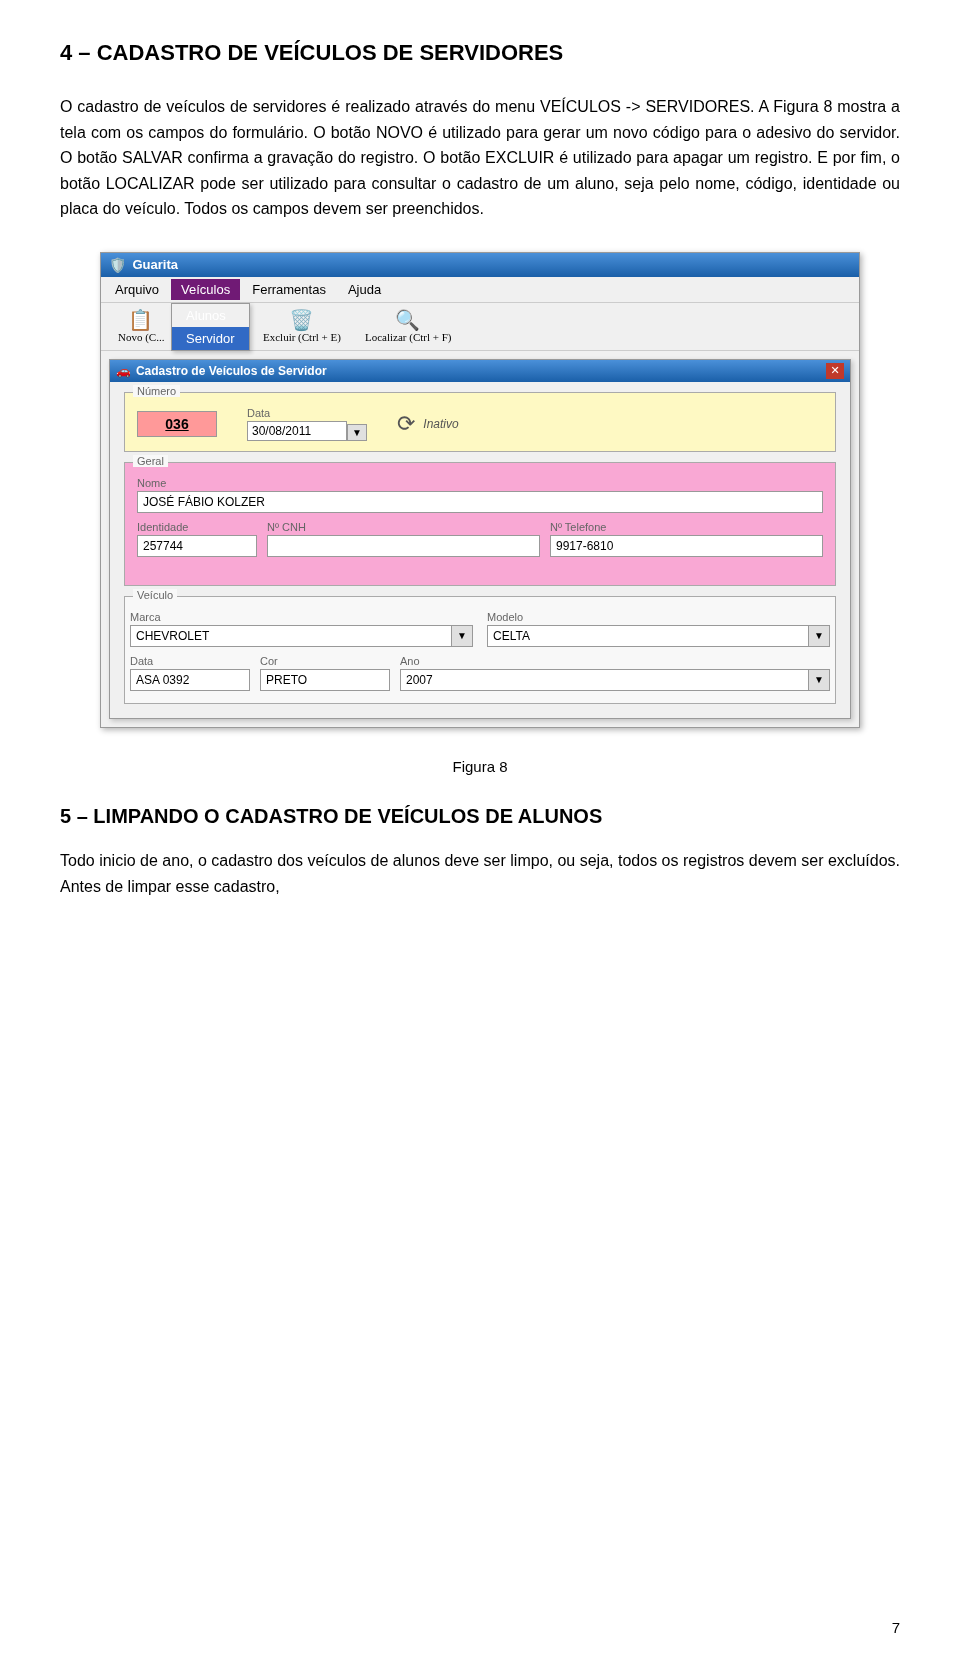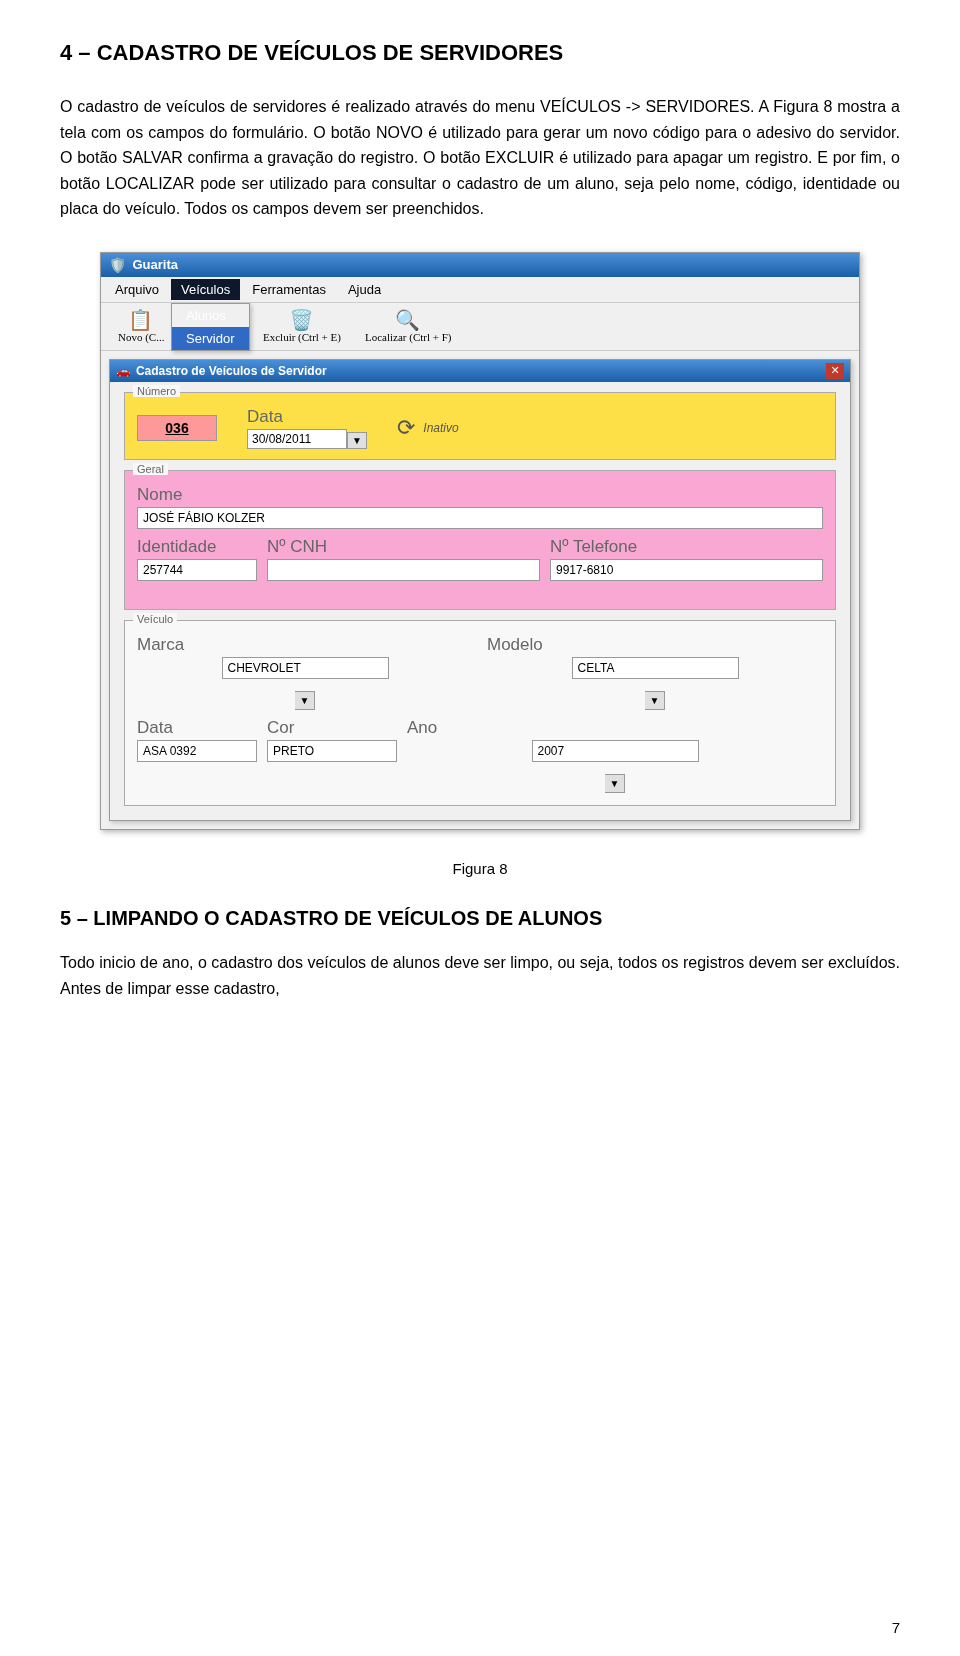--- a/index.html
+++ b/index.html
@@ -162,21 +162,21 @@
       position: absolute;
       top: -8px;
       left: 8px;
       background: #f8f8f8;
       padding: 0 4px;
       font-size: 11px;
       color: #666;
     }
 
     .field-label {
-      font-size: 17px;
+      font-size: 11px;
       color: #666;
       margin-bottom: 2px;
     }
 
     .numero-input {
       background: #ff6666;
       border: 1px solid #999;
       padding: 2px 6px;
       width: 80px;
       font-size: 14px;
@@ -204,23 +204,21 @@
 
     .form-input {
       border: 1px solid #999;
       padding: 3px 5px;
       font-size: 12px;
       background: white;
     }
 
     .form-select-row {
       display: flex;
-      align-items: center;
-      gap: 12px;
-      flex-direction: column;
+      gap: 0;
     }
 
     .form-select-input {
       border: 1px solid #999;
       padding: 3px 5px;
       font-size: 12px;
       background: white;
       flex: 1;
     }
 
@@ -271,21 +269,21 @@
 
 <div class="app-window">
 
   <div class="app-titlebar">
     <span class="titlebar-icon">🛡️</span>
     <span>Guarita</span>
   </div>
 
   <div class="app-menubar">
     <div class="menu-item">Arquivo</div>
-    <div class="menu-item menu-wrapper" style="background: #0f172a; color: white;">
+    <div class="menu-item menu-wrapper" style="background: #701a75; color: white;">
       <span>Veículos</span>
       <div class="veiculos-dropdown">
         <div class="dropdown-item">Alunos</div>
         <div class="dropdown-item active">Servidor</div>
       </div>
     </div>
     <div class="menu-item">Ferramentas</div>
     <div class="menu-item">Ajuda</div>
   </div>
 
@@ -313,21 +311,21 @@
     <div class="dialog-titlebar">
       <div class="dialog-title-left">
         <span>🚗</span>
         <span>Cadastro de Veículos de Servidor</span>
       </div>
       <button class="dialog-close-btn">✕</button>
     </div>
 
     <div class="dialog-body">
 
-      <div style="border: 1px solid #aaa; padding: 10px 12px 10px; margin-bottom: 10px; background: #fde047; position: relative;">
+      <div style="border: 1px solid #aaa; padding: 10px 12px 10px; margin-bottom: 10px; background: #fef9c3; position: relative;">
         <span class="field-group-legend">Número</span>
         <div style="display: flex; align-items: center; gap: 30px; margin-top: 4px;">
 
           <div>
             <div class="numero-input" style="background:#ff9999; border:1px solid #999; padding:4px 10px; width:80px; font-size:14px; font-weight:bold; text-align:center;">036</div>
           </div>
 
           <div>
             <div class="field-label">Data</div>
             <div style="display:flex; align-items:flex-end; gap:0;">
@@ -360,21 +358,21 @@
             <div class="field-label">Nº CNH</div>
             <input type="text" class="form-input" style="width: 100%;" value="">
           </div>
           <div style="flex:1;">
             <div class="field-label">Nº Telefone</div>
             <input type="text" class="form-input" style="width: 100%;" value="9917-6810">
           </div>
         </div>
       </div>
 
-      <div style="border: 1px solid #aaa; padding: 10px 12px 12px; background: #f8f8f8; position: relative;">
+      <div style="border: 1px solid #aaa; padding: 10px 5px 12px; background: #f8f8f8; position: relative;">
         <span class="field-group-legend">Veículo</span>
 
         <div style="display:flex; gap:14px; margin-bottom:8px; margin-top:4px;">
           <div style="flex:1;">
             <div class="field-label">Marca</div>
             <div class="form-select-row">
               <input type="text" class="form-select-input" value="CHEVROLET" style="">
               <button class="select-arrow-btn">▼</button>
             </div>
           </div>

